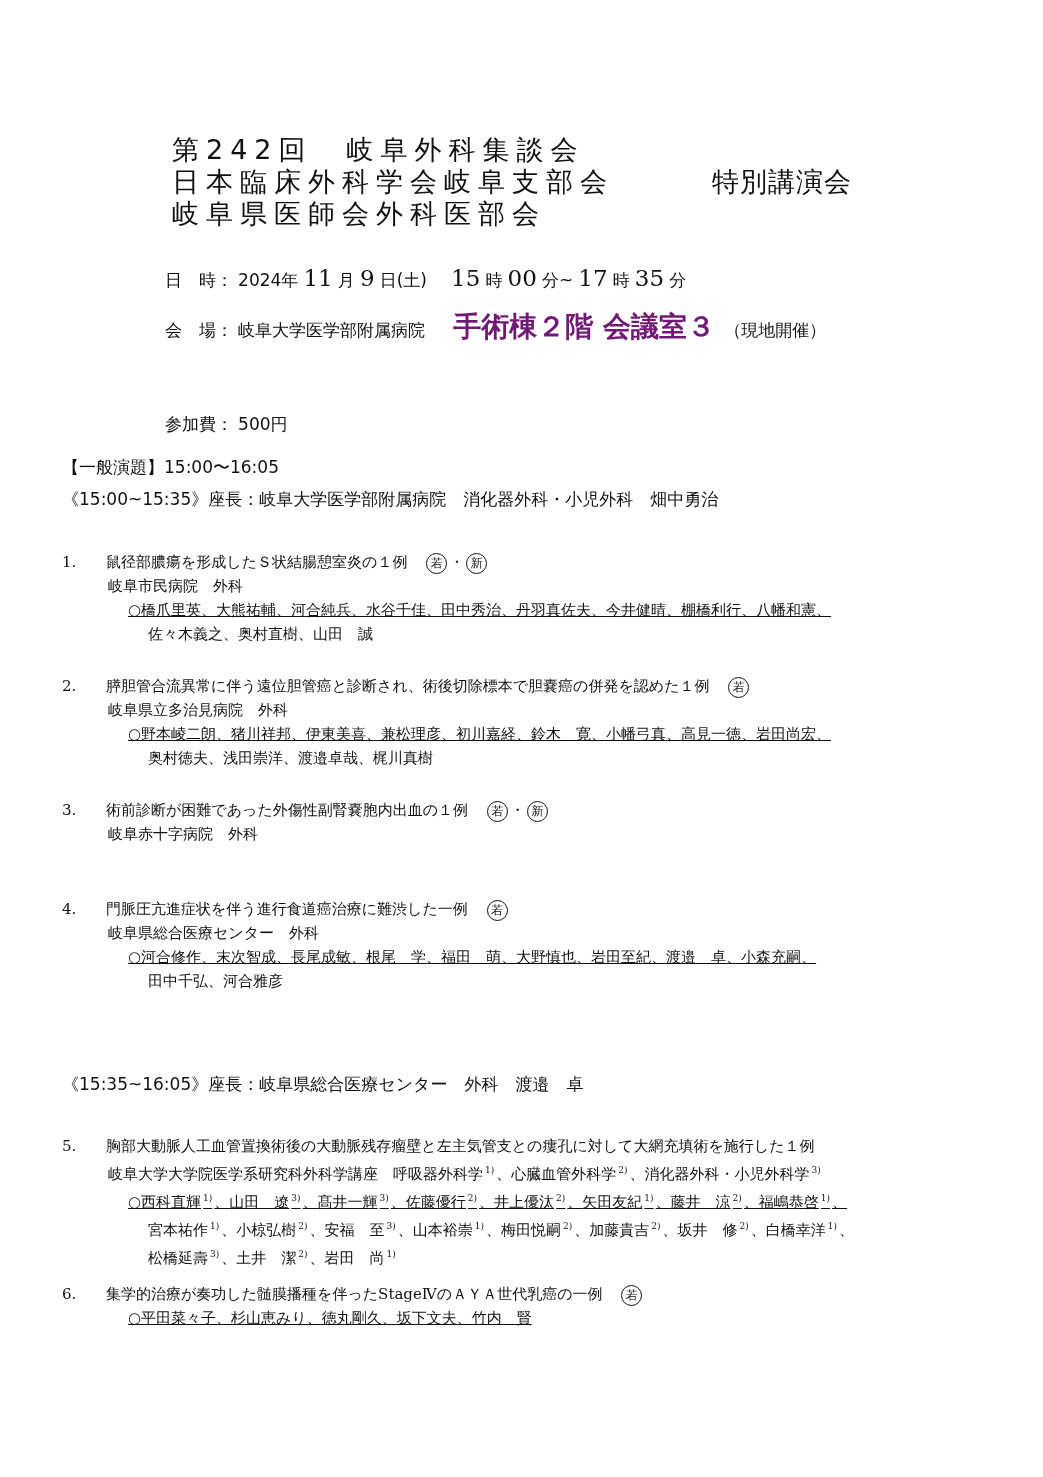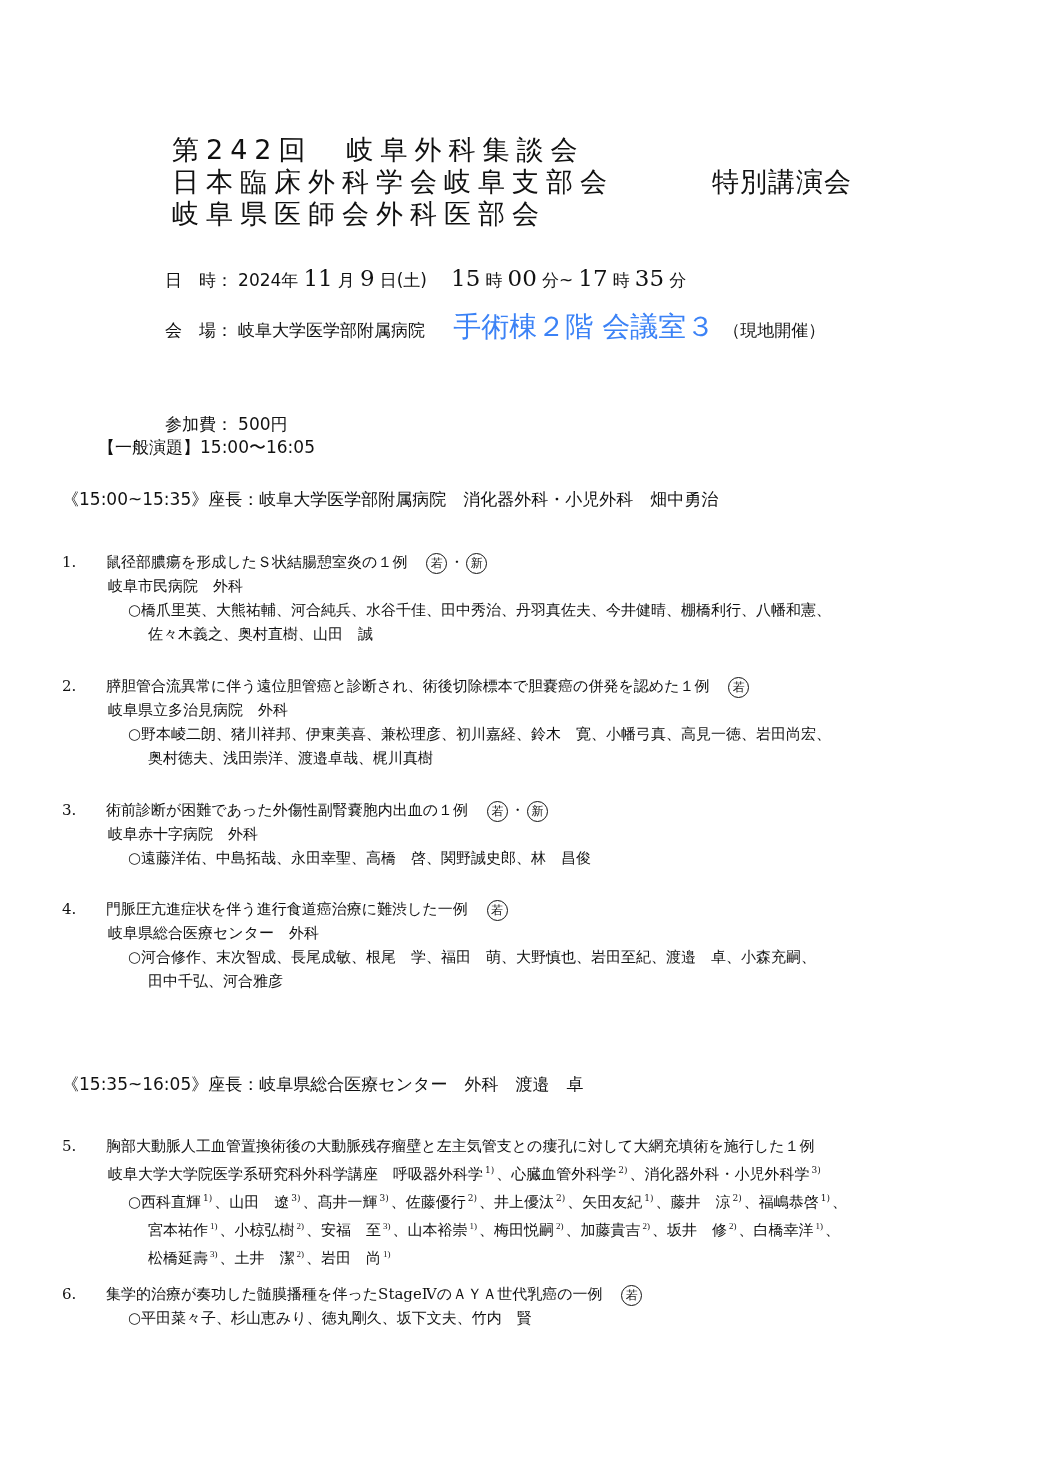--- a/index.html
+++ b/index.html
@@ -13,39 +13,40 @@
       font-family: "DejaVu Sans", "Liberation Sans", sans-serif;
       font-size: 27px; letter-spacing: 7px; line-height: 32px; color: #111;
     }
     .title-special { letter-spacing: 0px; }
     .info-label, .info-text {
       font-family: "DejaVu Sans", "Liberation Sans", sans-serif;
       font-size: 17px;
     }
     .big { font-size: 23px; font-family: "DejaVu Serif", "Liberation Serif", serif; }
     .red {
-      color: #3b82f6; font-size: 28px;
+      color: #701a75; font-size: 28px;
       font-family: "DejaVu Sans", "Liberation Sans", sans-serif;
+      font-weight: bold;
     }
     .section-head {
       font-family: "DejaVu Sans", "Liberation Sans", sans-serif;
       font-size: 17px; color: #111;
     }
     .body-text { font-size: 15px; line-height: 24px; }
     .badge {
       display: inline-block; width: 19px; height: 19px; border: 1px solid #111;
       border-radius: 50%; font-size: 12px; line-height: 19px; text-align: center;
       vertical-align: middle; margin: 0 2px;
     }
     sup { font-size: 9px; vertical-align: 6px; margin: 0 2px; }
     .item { position: absolute; left: 62px; }
     .item .num { display: inline-block; width: 44px; }
     .item .affil { padding-left: 46px; }
-    .item .authors { padding-left: 66px; }
-    .item .authors2 { padding-left: 86px; font-family: Liberation Serif, serif; }
+    .item .authors { padding-left: 66px; text-decoration: underline; }
+    .item .authors2 { padding-left: 86px; }
   </style>
 </head>
 <body>
 
 <div class="abs title-line" style="left:172px; top:134px;">第242回　岐阜外科集談会</div>
 <div class="abs title-line" style="left:172px; top:166px;font-family:Liberation Serif, serif;">日本臨床外科学会岐阜支部会</div>
 <div class="abs title-line title-special" style="left:712px; top:166px; letter-spacing:1px;">特別講演会</div>
 <div class="abs title-line" style="left:172px; top:198px;">岐阜県医師会外科医部会</div>
 
 <div class="abs" style="left:165px; top:260px; line-height:36px;">
@@ -72,21 +73,21 @@
   <span style="display:inline-block; width:18px;"></span>
   <span class="red">手術棟２階 会議室３</span>
   <span class="info-text" style="margin-left:4px;margin-top:36px;">（現地開催）</span>
 </div>
 
 <div class="abs" style="left:165px; top:362px; line-height:28px;margin-top:48px;">
   <span class="info-label">参加費：</span>
   <span class="info-text">500円</span>
 </div>
 
-<div class="abs section-head" style="left:62px; top:436px;margin-left:36px;">【一般演題】15:00〜16:05</div>
+<div class="abs section-head" style="left:62px; top:456px;">【一般演題】15:00〜16:05</div>
 <div class="abs section-head" style="left:62px; top:488px;">《15:00~15:35》座長：岐阜大学医学部附属病院　消化器外科・小児外科　畑中勇治</div>
 
 <div class="item body-text" style="top:550px;">
   <div>
     <span class="num">1.</span><span>鼠径部膿瘍を形成したＳ状結腸憩室炎の１例</span>
     <span style="display:inline-block;width:12px;"></span><span class="badge">若</span>・<span class="badge">新</span>
   </div>
   <div class="affil">岐阜市民病院　外科</div>
   <div class="authors">○橋爪里英、大熊祐輔、河合純兵、水谷千佳、田中秀治、丹羽真佐夫、今井健晴、棚橋利行、八幡和憲、</div>
   <div class="authors2">佐々木義之、奥村直樹、山田　誠</div>
@@ -101,21 +102,20 @@
   <div class="authors">○野本崚二朗、猪川祥邦、伊東美喜、兼松理彦、初川嘉経、鈴木　寛、小幡弓真、高見一徳、岩田尚宏、</div>
   <div class="authors2">奥村徳夫、浅田崇洋、渡邉卓哉、梶川真樹</div>
 </div>
 
 <div class="item body-text" style="top:798px;">
   <div>
     <span class="num">3.</span><span>術前診断が困難であった外傷性副腎嚢胞内出血の１例</span>
     <span style="display:inline-block;width:12px;"></span><span class="badge">若</span>・<span class="badge">新</span>
   </div>
   <div class="affil">岐阜赤十字病院　外科</div>
-  <div class="authors">○遠藤洋佑、中島拓哉、永田幸聖、高橋　啓、関野誠史郎、林　昌俊</div>
 </div>
 
 <div class="item body-text" style="top:897px;">
   <div>
     <span class="num">4.</span><span>門脈圧亢進症状を伴う進行食道癌治療に難渋した一例</span>
     <span style="display:inline-block;width:12px;"></span><span class="badge">若</span>
   </div>
   <div class="affil">岐阜県総合医療センター　外科</div>
   <div class="authors">○河合修作、末次智成、長尾成敏、根尾　学、福田　萌、大野慎也、岩田至紀、渡邉　卓、小森充嗣、</div>
   <div class="authors2">田中千弘、河合雅彦</div>

